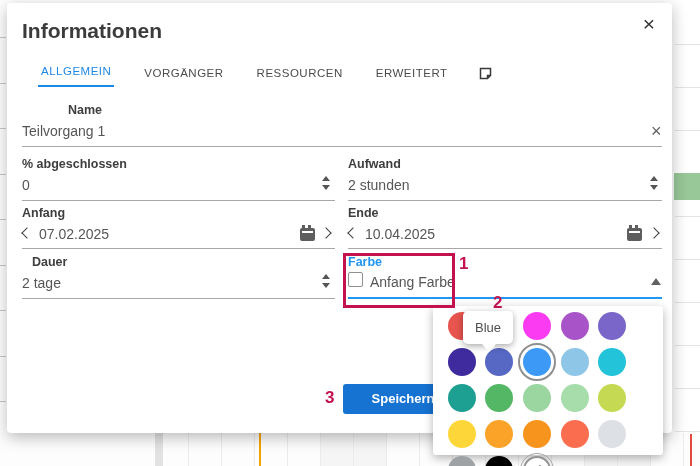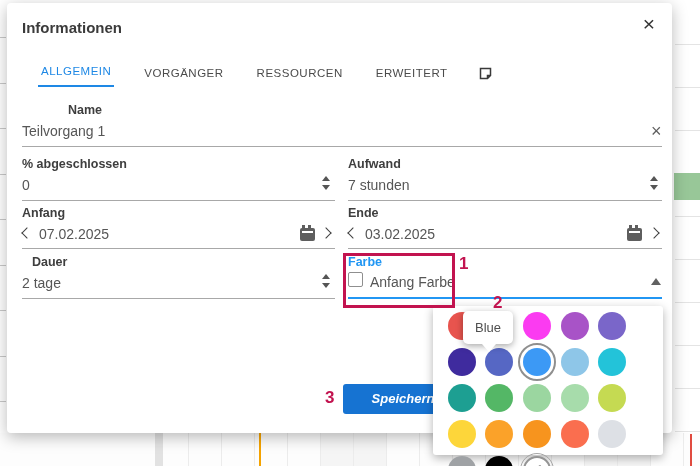--- a/index.html
+++ b/index.html
@@ -15,21 +15,21 @@
   .bg-bottom .band  { position:absolute; top:0; height:33px; background:#f5f5f5; }
   .bg-bottom .grayband { position:absolute; left:155px; top:0; width:8px; height:33px; background:#e2e2e2; }
   .orange-line { position:absolute; left:259px; top:433px; width:2px; height:33px; background:#f5a300; z-index:1; }
   .red-line { position:absolute; left:690px; top:434px; width:2px; height:32px; background:#e04a3f; z-index:1; }
   .bg-left-ticks { position:absolute; left:0; top:0; width:7px; height:466px; z-index:0; }
   .bg-left-ticks .tick { position:absolute; left:0; width:6px; height:1px; background:#c9c9c9; }
 
   
   .dialog { position:absolute; left:7px; top:3px; width:665px; height:430px; background:#fff;
             border-radius:4px; box-shadow:0 4px 16px rgba(0,0,0,.28); z-index:2; }
-  .dlg-title { position:absolute; left:15px; top:16px; font-size:15px; font-weight:700; color:#3b3b3b; }
+  .dlg-title { position:absolute; left:15px; top:16px; font-size:21px; font-weight:700; color:#3b3b3b; }
   .dlg-close { position:absolute; right:12px; top:10px; font-size:21px; font-weight:400; color:#333;
                width:22px; height:22px; text-align:center; line-height:22px; cursor:pointer; }
 
   .tabs { position:absolute; left:31px; top:58px; display:flex; align-items:flex-end; gap:27px; }
   .tab { font-size:11.5px; letter-spacing:.5px; color:#4b4b4b; padding:4px 3px 8px; white-space:nowrap; cursor:pointer; }
   .tab.active { color:#1e88e5; border-bottom:2px solid #1e88e5; }
   .note-icon { margin-bottom:6px; cursor:pointer; display:flex; }
 
   .f-label { position:absolute; font-size:12.5px; font-weight:700; color:#3e3e3e; }
   .f-label.blue { color:#2196f3; font-weight:700; }
@@ -59,21 +59,21 @@
 
   
   .checkbox { position:absolute; width:15px; height:15px; border:1px solid #8f8f8f; border-radius:2px;
               background:#fff; cursor:pointer; }
   
   .collapse-arrow { position:absolute; width:0; height:0; border-left:5px solid transparent;
                     border-right:5px solid transparent; border-bottom:7px solid #616161; cursor:pointer; }
 
   .save-btn { position:absolute; left:336px; top:381px; width:120px; height:30px; background:#1673d2;
               border:none; border-radius:3px; color:#fff; font-size:13px; font-weight:700;
-              font-family:"Liberation Sans",sans-serif; cursor:pointer; text-align:center; line-height:30px;font-style:italic; }
+              font-family:"Liberation Sans",sans-serif; cursor:pointer; text-align:center; line-height:30px; }
 
   
   .color-panel { position:absolute; left:433px; top:306px; width:230px; height:149px; background:#fff;
                  border-radius:3px; box-shadow:0 3px 10px rgba(0,0,0,.30); z-index:5; }
   .swatches { display:flex; flex-wrap:wrap; padding:2px 0 0 10px; }
   .swatch { width:28px; height:28px; border-radius:50%; margin:4px 4.8px; cursor:pointer; }
   .swatch.selected { outline:2px solid #8f8f8f; outline-offset:3px; }
   .swatch.none { background:#fff; border:2px solid #949494; outline:1.5px solid #a5a5a5; outline-offset:2px;
                  color:#8a8a8a; font-size:16px; line-height:24px; text-align:center; }
 
@@ -162,33 +162,33 @@
 
     <div class="f-label" style="left:15px; top:100px;padding-left:46px;">Name</div>
     <div class="f-value" style="left:15px; top:120px;">Teilvorgang 1</div>
     <div class="clear-x" style="left:644px; top:121px;">×</div>
     <div class="divider" style="left:15px; top:143px; width:640px;"></div>
 
     <div class="f-label" style="left:15px; top:154px;">% abgeschlossen</div>
     <div class="f-label" style="left:341px; top:154px;">Aufwand</div>
     <div class="f-value" style="left:15px; top:174px;">0</div>
     <div class="spin" style="left:314px; top:172px;"></div>
-    <div class="f-value" style="left:341px; top:174px;">7 stunden</div>
+    <div class="f-value" style="left:341px; top:174px;">2 stunden</div>
     <div class="spin" style="left:642px; top:172px;"></div>
     <div class="divider" style="left:15px; top:197px; width:313px;"></div>
     <div class="divider" style="left:341px; top:197px; width:314px;"></div>
 
     <div class="f-label" style="left:15px; top:203px;">Anfang</div>
     <div class="f-label" style="left:341px; top:203px;">Ende</div>
     <span class="chev chev-l" style="left:16px; top:226px;"></span>
     <div class="f-value" style="left:32px; top:223px;">07.02.2025</div>
     <span class="cal" style="left:293px; top:225px;"></span>
     <span class="chev chev-r" style="left:315px; top:226px;"></span>
     <span class="chev chev-l" style="left:342px; top:226px;"></span>
-    <div class="f-value" style="left:358px; top:223px;">03.02.2025</div>
+    <div class="f-value" style="left:358px; top:223px;">10.04.2025</div>
     <span class="cal" style="left:620px; top:225px;"></span>
     <span class="chev chev-r" style="left:643px; top:226px;"></span>
     <div class="divider" style="left:15px; top:245px; width:313px;"></div>
     <div class="divider" style="left:341px; top:245px; width:314px;"></div>
 
     <div class="f-label" style="left:15px; top:252px;padding-left:10px;">Dauer</div>
     <div class="f-label blue" style="left:341px; top:252px;">Farbe</div>
     <div class="f-value" style="left:15px; top:272px;">2 tage</div>
     <div class="spin" style="left:314px; top:270px;"></div>
     <div class="checkbox" style="left:341px; top:269px;"></div>

